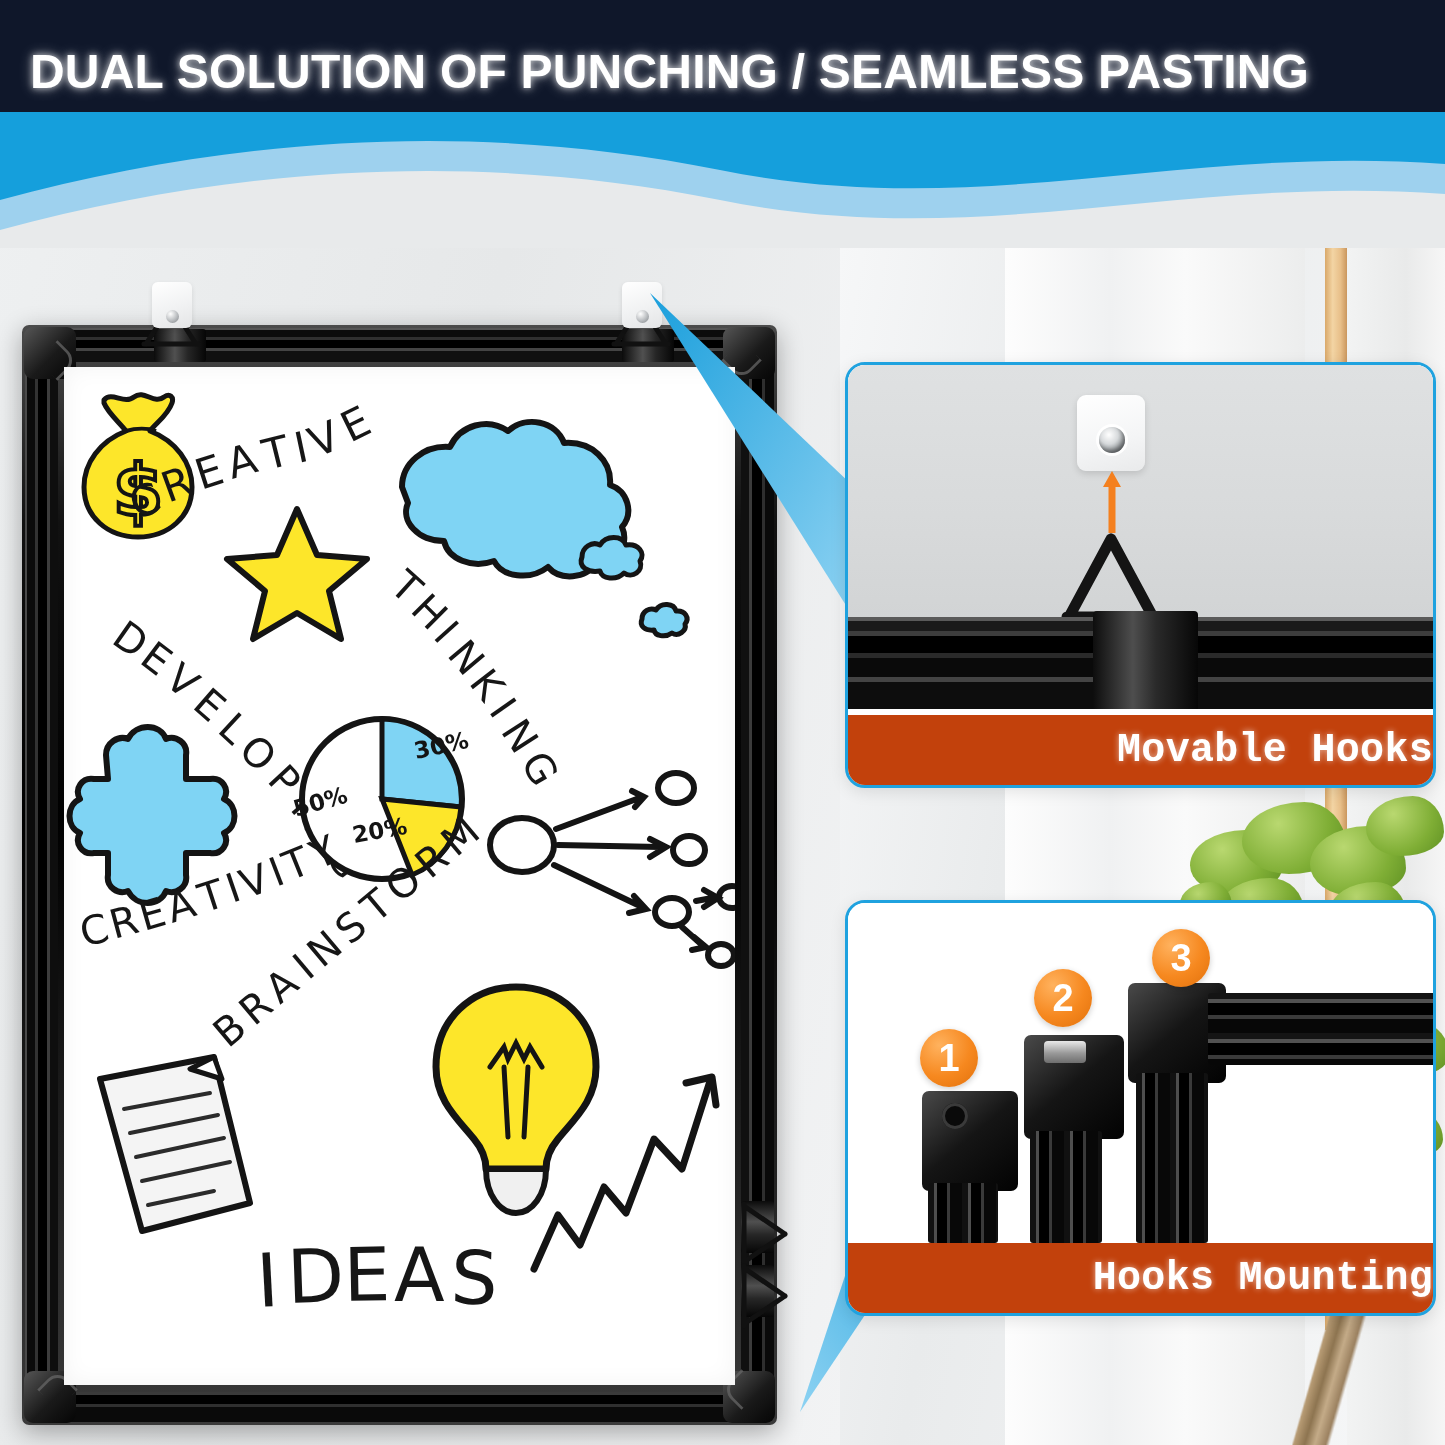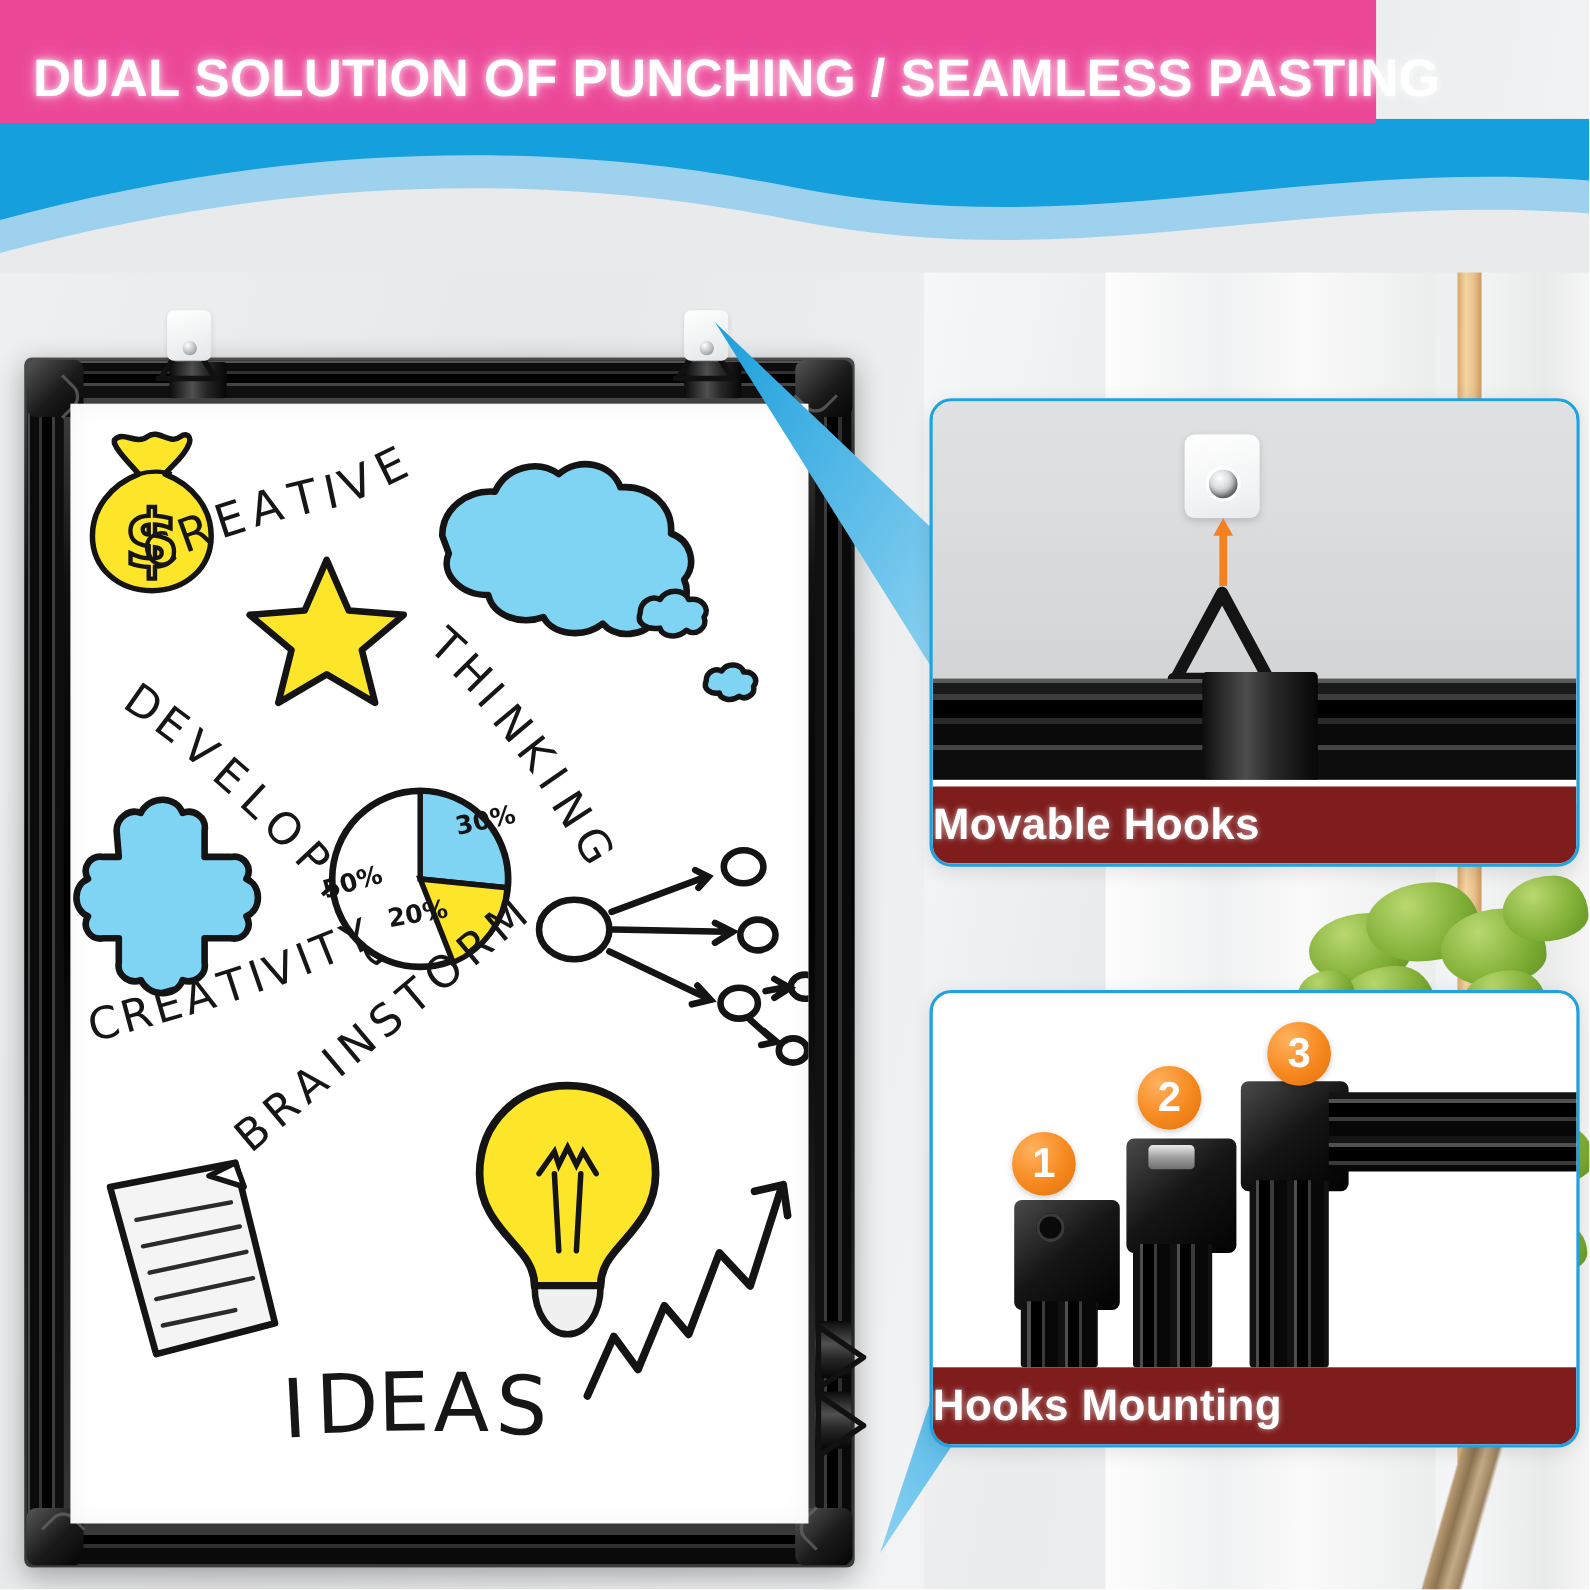--- a/index.html
+++ b/index.html
@@ -25,21 +25,21 @@
   .bg-branch{position:absolute;left:1296px;top:1290px;width:70px;height:160px;
     background:linear-gradient(100deg,rgba(0,0,0,0) 0 32%,#b79b74 34%,#8d7450 45%,#c4ab88 55%,#9b8160 66%,rgba(0,0,0,0) 70% 100%);
     transform:rotate(6deg);filter:blur(.4px);}
 
   
   .leafblob{position:absolute;border-radius:60% 40% 55% 45%/55% 60% 40% 45%;
     background:radial-gradient(circle at 35% 30%,#b9d870,#7fae35 60%,#5d8f22 100%);
     filter:blur(.5px);}
 
   
-  .header{position:absolute;left:0;top:0;width:1251px;height:152px;background:#ec4899;z-index:30;}
+  .header{position:absolute;left:0;top:0;width:1445px;height:152px;background:#0f172a;z-index:30;}
   .header h1{
     position:absolute;left:30px;top:44px;margin:0;
     font-size:48px;font-weight:bold;letter-spacing:.2px;color:#ffffff;
     font-family:"Liberation Sans", sans-serif;
     text-shadow:0 0 7px rgba(255,255,255,.75),0 0 14px rgba(255,255,255,.45);
     white-space:nowrap;
   }
   .wave-wrap{position:absolute;left:0;top:108px;width:1445px;height:140px;z-index:29;}
 
   
@@ -81,22 +81,22 @@
     background:linear-gradient(160deg,#ffffff,#f1f2f3 55%,#e4e5e6);
     box-shadow:0 2px 5px rgba(0,0,0,.10);}
   .hook .knob{position:absolute;left:14px;top:28px;width:13px;height:13px;border-radius:50%;
     background:radial-gradient(circle at 35% 30%,#fff,#b9bcbf 55%,#7d8184);}
   .hanger{position:absolute;z-index:13;}
 
   
   .panel{position:absolute;z-index:22;border:3px solid #1fa2df;border-radius:20px;
     background:#ffffff;overflow:hidden;box-shadow:0 4px 16px rgba(0,0,0,.10);}
   .panel-photo{position:absolute;left:0;right:0;top:0;}
-  .panel-label{position:absolute;left:0;right:0;bottom:0;height:70px;background:#7f1d1d;
-    display:flex;align-items:center;justify-content:flex-start;}
+  .panel-label{position:absolute;left:0;right:0;bottom:0;height:70px;background:#c2410c;
+    display:flex;align-items:center;justify-content:flex-end;font-family:Liberation Mono, monospace;}
   .panel-label span{color:#fff;font-weight:bold;font-size:40px;letter-spacing:.3px;
     text-shadow:0 0 6px rgba(255,255,255,.6);}
 
   
   .hp-wall{position:absolute;left:0;right:0;top:0;height:252px;
     background:linear-gradient(180deg,#dfe1e2,#d8dadb 60%,#d2d4d5);}
   .hp-pad{position:absolute;left:229px;top:30px;width:68px;height:76px;border-radius:9px;
     background:linear-gradient(165deg,#ffffff,#f4f5f6 60%,#e9eaeb);box-shadow:0 3px 7px rgba(0,0,0,.13);}
   .hp-hole{position:absolute;left:251px;top:62px;width:26px;height:26px;border-radius:50%;
     background:radial-gradient(circle at 38% 30%,#ffffff 0%,#d7dadc 38%,#8e9396 72%,#5e6366 100%);

